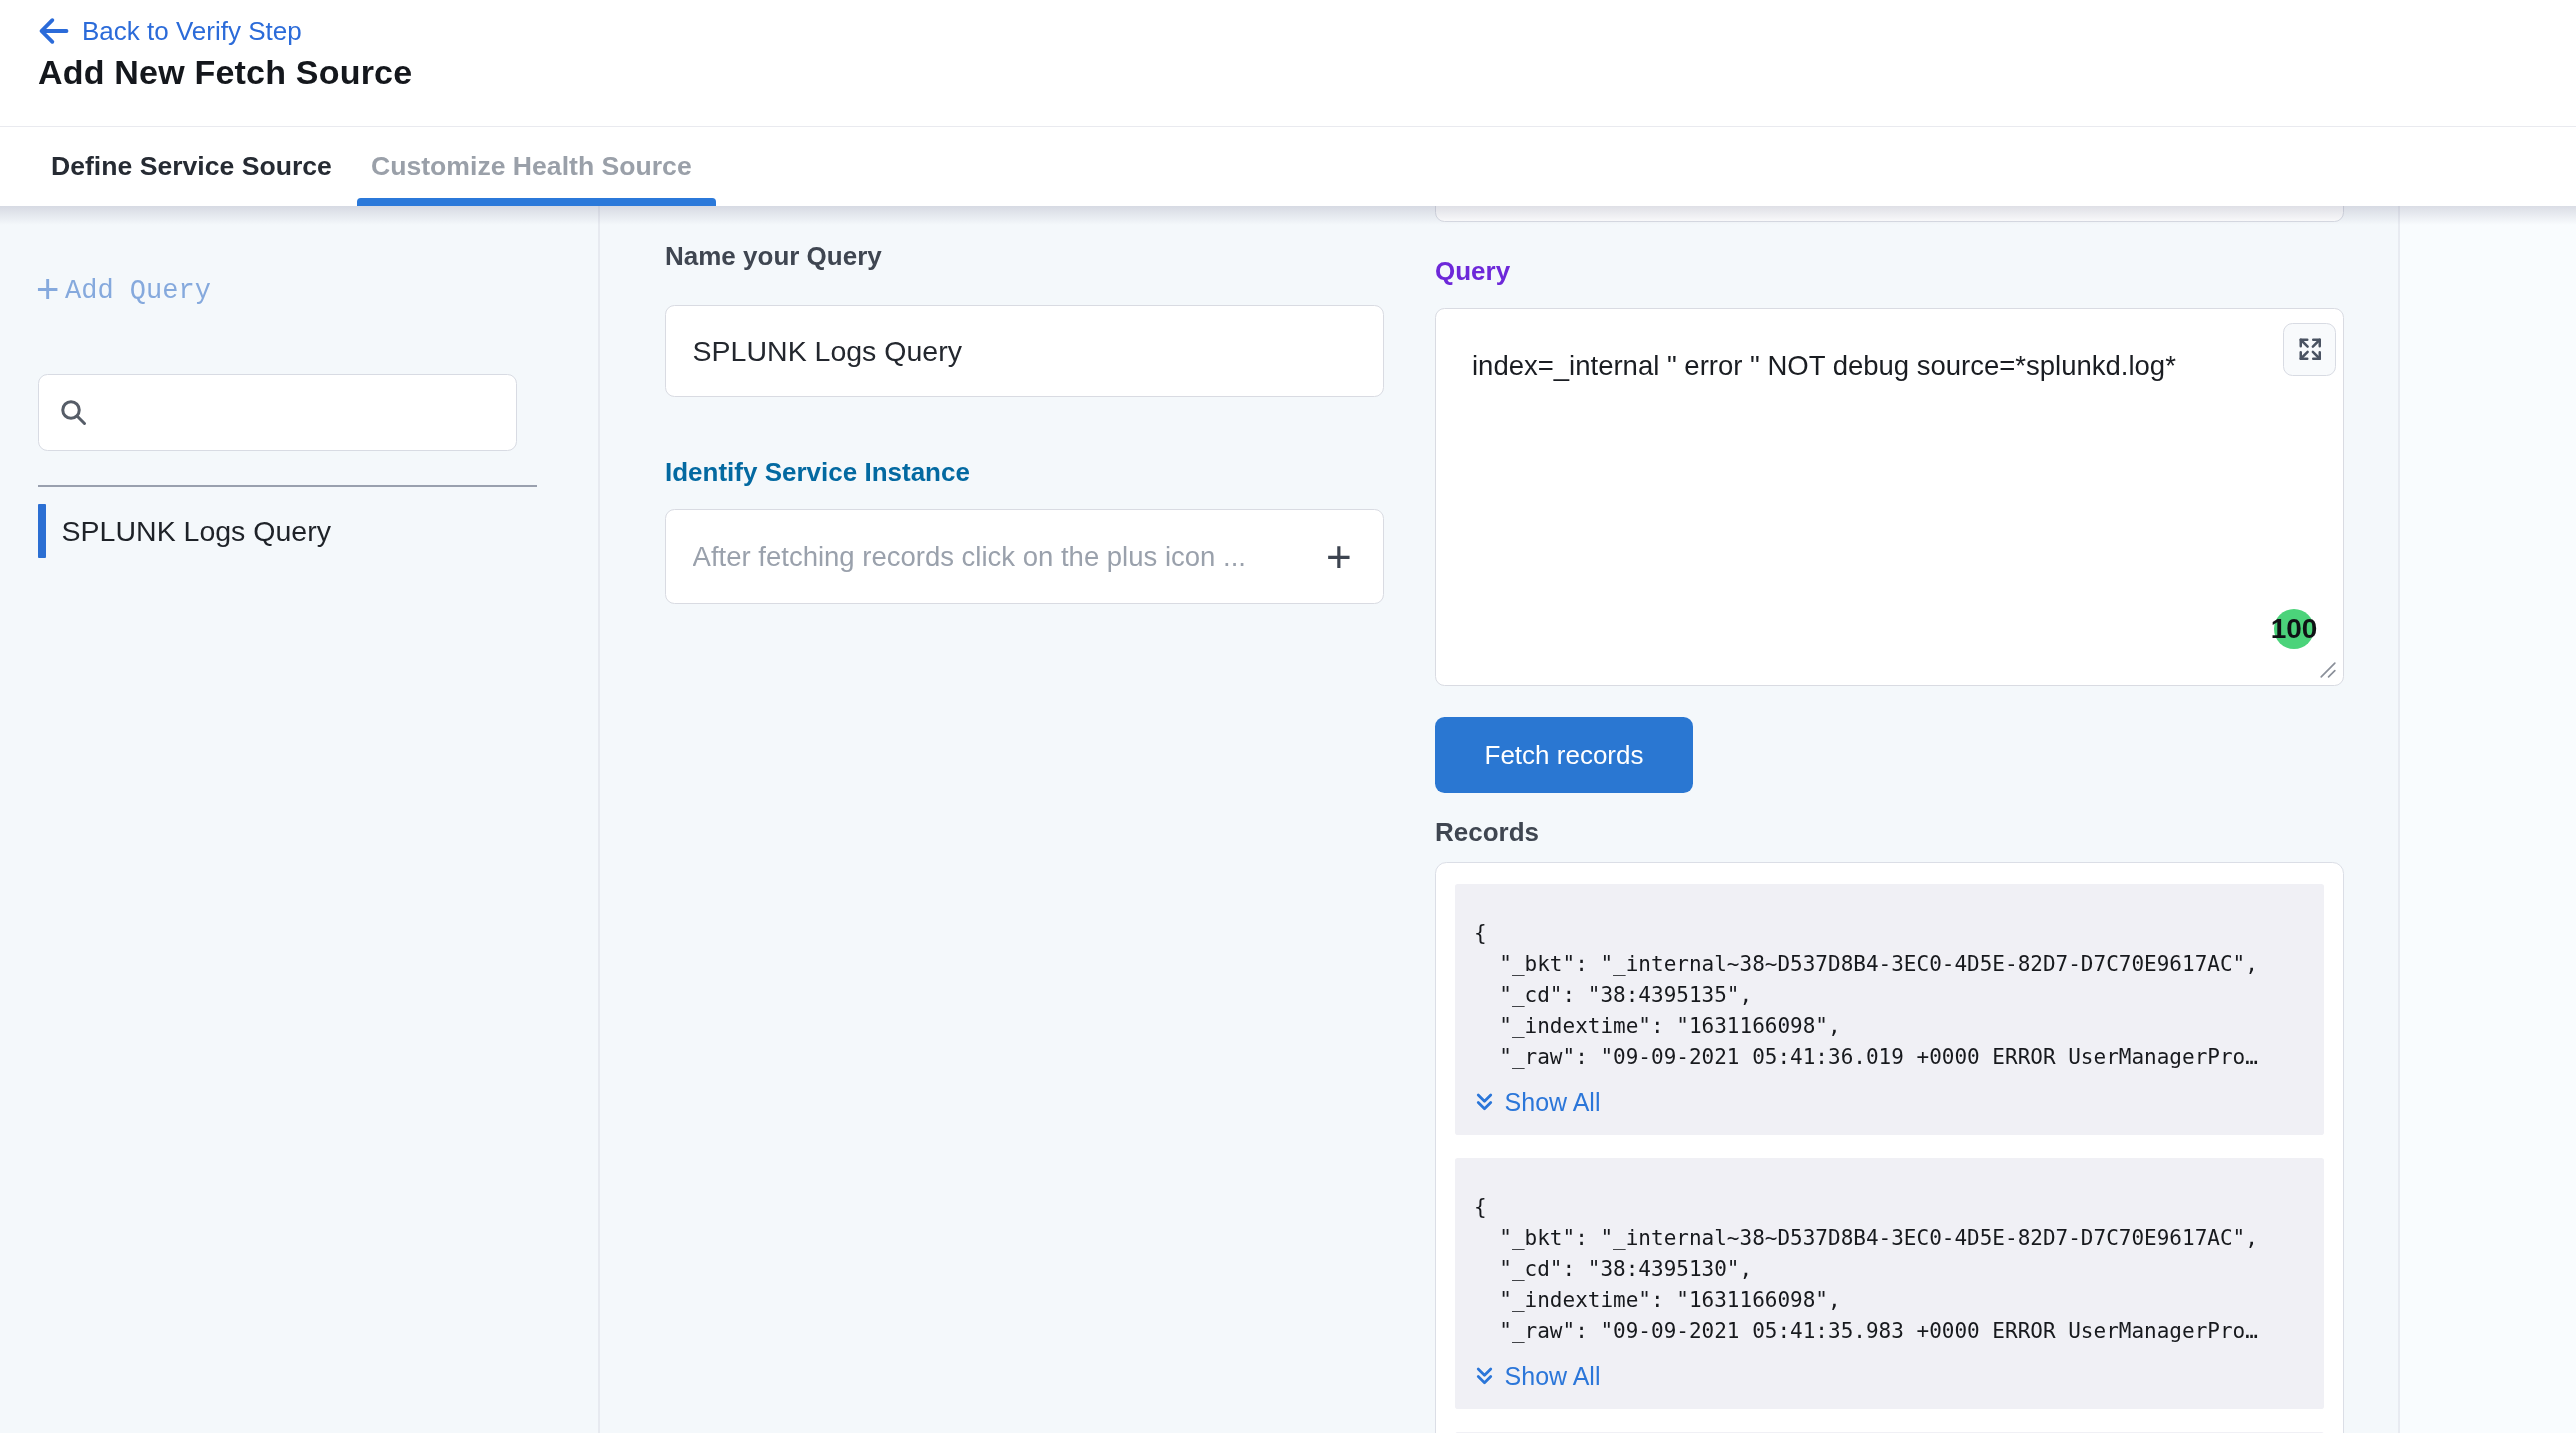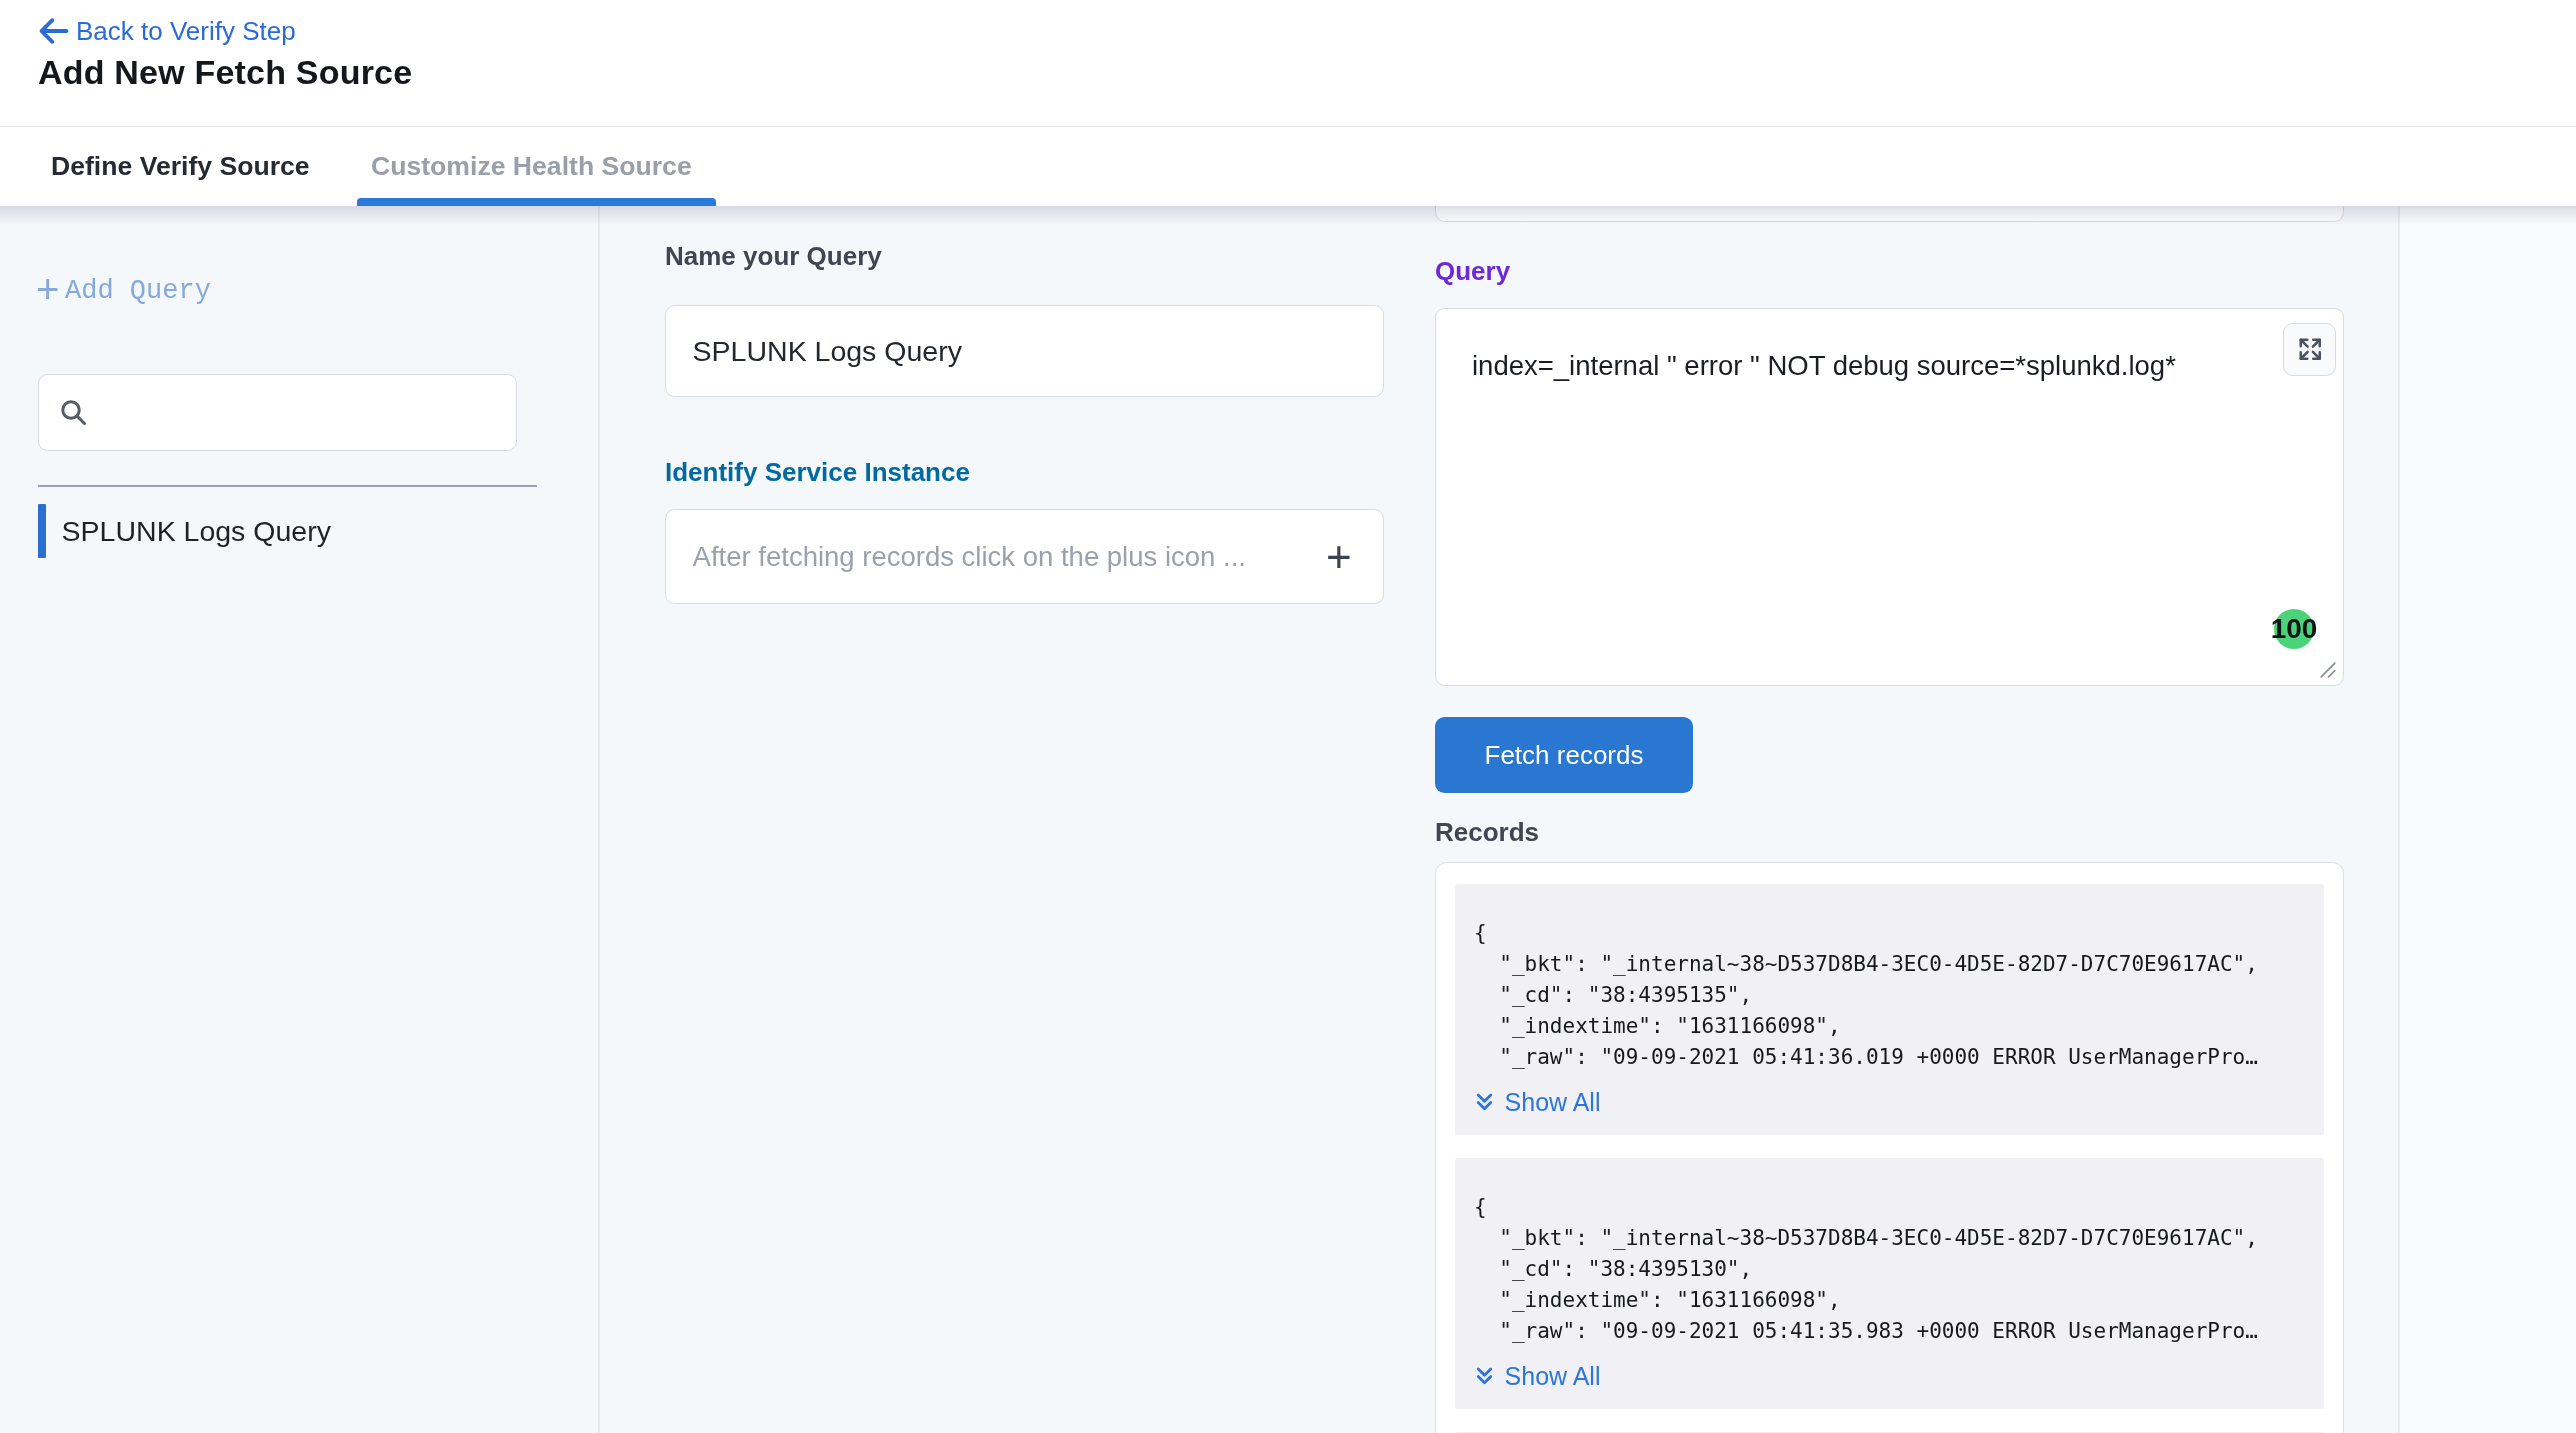--- a/index.html
+++ b/index.html
@@ -10,21 +10,21 @@
     background:#f4f8fb; overflow:hidden;
   }
 
   
   .header {
     position:absolute; left:0; top:0; width:2576px; height:126px;
     background:#ffffff; z-index:20;
   }
   .back-link {
     position:absolute; left:34px; top:9.5px; height:42px;
-    display:flex; align-items:center; gap:2px; cursor:pointer;
+    display:flex; align-items:center; gap:8px; cursor:pointer;
   }
   .back-link .arrow-svg { width:40px; height:40px; display:block; }
   .back-link span {
     color:#2b6bd9; font-size:26px; line-height:42px;
   }
   .page-title {
     position:absolute; left:38px; top:53px;
     font-size:34px; font-weight:700; color:#14171c; letter-spacing:0.2px;
   }
 
@@ -293,20 +293,20 @@
       <svg class="arrow-svg" viewBox="0 0 24 24" fill="none" stroke="#2b6bd9" stroke-width="2.3" stroke-linecap="round" stroke-linejoin="round">
         <line x1="19.5" y1="12" x2="5" y2="12"></line>
         <polyline points="11,5.5 4.5,12 11,18.5"></polyline>
       </svg>
       <span>Back to Verify Step</span>
     </div>
     <div class="page-title">Add New Fetch Source</div>
   </div>
 
   <div class="tabbar">
-    <div class="tab t1">Define Verify Source</div>
+    <div class="tab t1">Define Service Source</div>
     <div class="tab t2">Customize Health Source</div>
     <div class="tab-underline"></div>
   </div>
   <div class="tab-shadow"></div>
 
 </div>
 
 
 </body></html>

